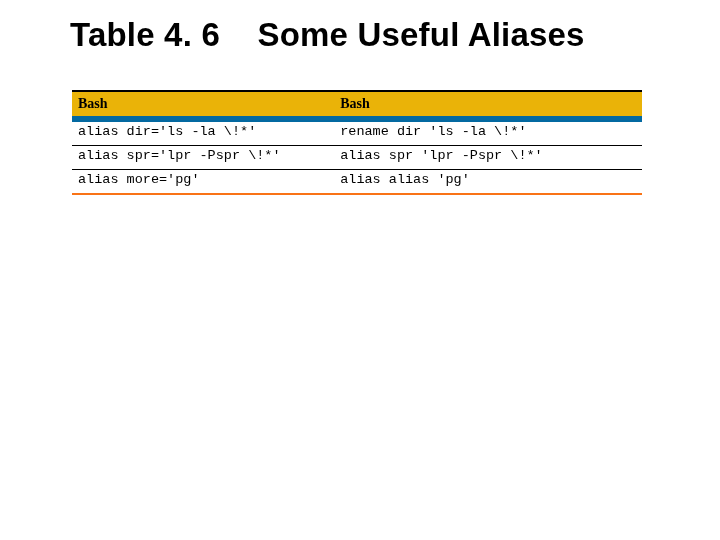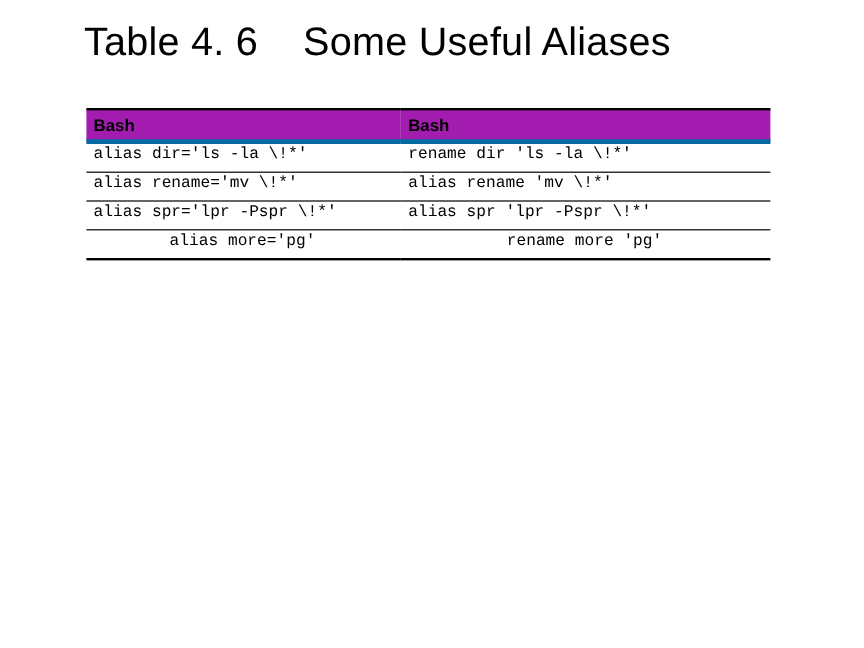--- a/index.html
+++ b/index.html
@@ -15,59 +15,58 @@
     position: relative;
     width: 720px;
     height: 540px;
     box-sizing: border-box;
   }
   .title {
     position: absolute;
     left: 70px;
     top: 16px;
     font-size: 33px;
-    font-weight: 400;
+    font-weight: 700;
     letter-spacing: 0.2px;
     white-space: pre;
   }
   .table-wrap {
     position: absolute;
     left: 72px;
     top: 90px;
     width: 570px;
   }
   table.aliases {
     width: 100%;
     border-collapse: collapse;
     table-layout: fixed;
   }
   table.aliases col.col-bash { width: 46%; }
   table.aliases col.col-tcsh { width: 54%; }
 
   table.aliases thead th {
-    background: #a21caf;
-    font-family: Liberation Sans, sans-serif;
+    background: #eab308;
+    font-family: Liberation Serif, serif;
     font-weight: 700;
     font-size: 14px;
     text-align: left;
     padding: 4px 8px 4px 6px;
     border-top: 2px solid #000;
-    border-bottom: 4px solid #0369a1;
+    border-bottom: 6px solid #0369a1;
   }
   table.aliases tbody td {
     font-family: "Courier New", Courier, monospace;
     font-size: 13.5px;
     padding: 2px 8px 6px 6px;
     border-bottom: 1px solid #000;
     white-space: pre;
     vertical-align: middle;
   }
   table.aliases tbody tr:last-child td {
-    border-bottom: 2px solid #000000;
-    text-align: center;
+    border-bottom: 2px solid #f97316;
   }
 </style>
 </head>
 <body>
 
 <div class="page">
 
   <div class="title">Table 4. 6    Some Useful Aliases</div>
 
   <div class="table-wrap">
@@ -81,28 +80,24 @@
           <th>Bash</th>
           <th>Bash</th>
         </tr>
       </thead>
       <tbody>
         <tr>
           <td>alias dir='ls -la \!*'</td>
           <td>rename dir 'ls -la \!*'</td>
         </tr>
         <tr>
-          <td>alias rename='mv \!*'</td>
-          <td>alias rename 'mv \!*'</td>
-        </tr>
-        <tr>
           <td>alias spr='lpr -Pspr \!*'</td>
           <td>alias spr 'lpr -Pspr \!*'</td>
         </tr>
         <tr>
           <td>alias more='pg'</td>
-          <td>rename more 'pg'</td>
+          <td>alias alias 'pg'</td>
         </tr>
       </tbody>
     </table>
   </div>
 
 </div>
 
 </body></html>

